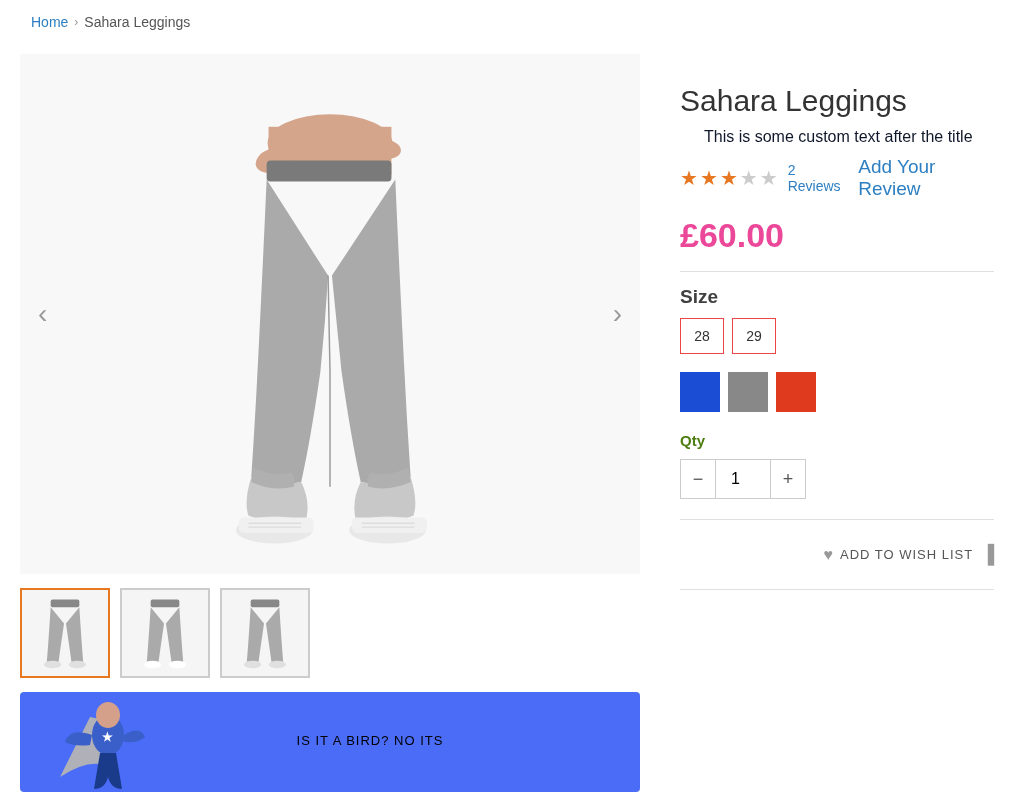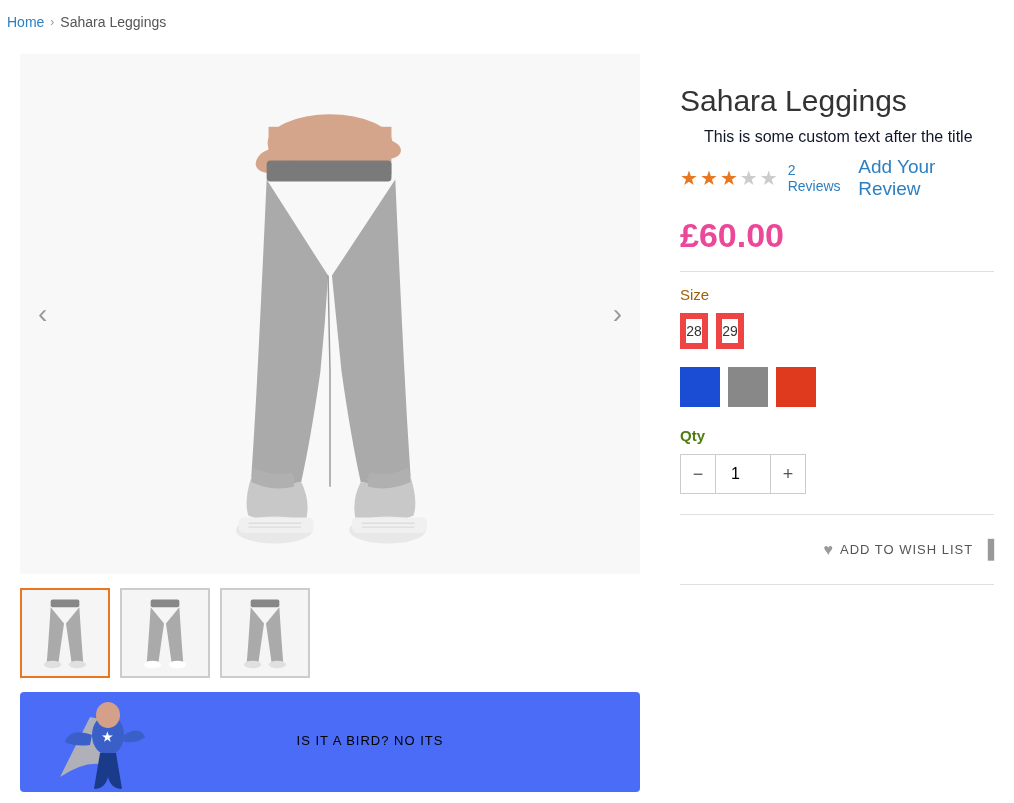--- a/index.html
+++ b/index.html
@@ -1,20 +1,20 @@
 <!DOCTYPE html>
 <html><head>
   <meta charset="utf-8">
   <style>
     * { box-sizing: border-box; margin: 0; padding: 0; }
     body { font-family: Arial, sans-serif; background: #fff; color: #333; font-size: 14px; }
 
     
     .breadcrumb {
-      padding: 14px 7px;
+      padding: 14px 31px;
       display: flex;
       align-items: center;
       gap: 6px;
       font-size: 14px;
     }
     .breadcrumb a {
       color: #2d7fc1;
       text-decoration: none;
     }
     .breadcrumb .sep { color: #999; font-size: 12px; }
@@ -191,36 +191,36 @@
       margin-bottom: 16px;
     }
 
     .divider {
       border: none;
       border-top: 1px solid #e0e0e0;
       margin: 14px 0;
     }
 
     .option-label {
-      font-size: 15px;
-      font-weight: 400;
-      color: #a16207;
+      font-size: 19px;
+      font-weight: 700;
+      color: #404040;
       margin-bottom: 10px;
     }
 
     
     .size-options {
       display: flex;
       gap: 8px;
       margin-bottom: 18px;
     }
     .size-btn {
-      width: 28px;
+      width: 44px;
       height: 36px;
-      border: 6px solid #ef4444;
+      border: 1px solid #ef4444;
       background: #fff;
       cursor: pointer;
       font-size: 14px;
       color: #333;
     }
 
     
     .color-options {
       display: flex;
       gap: 8px;

